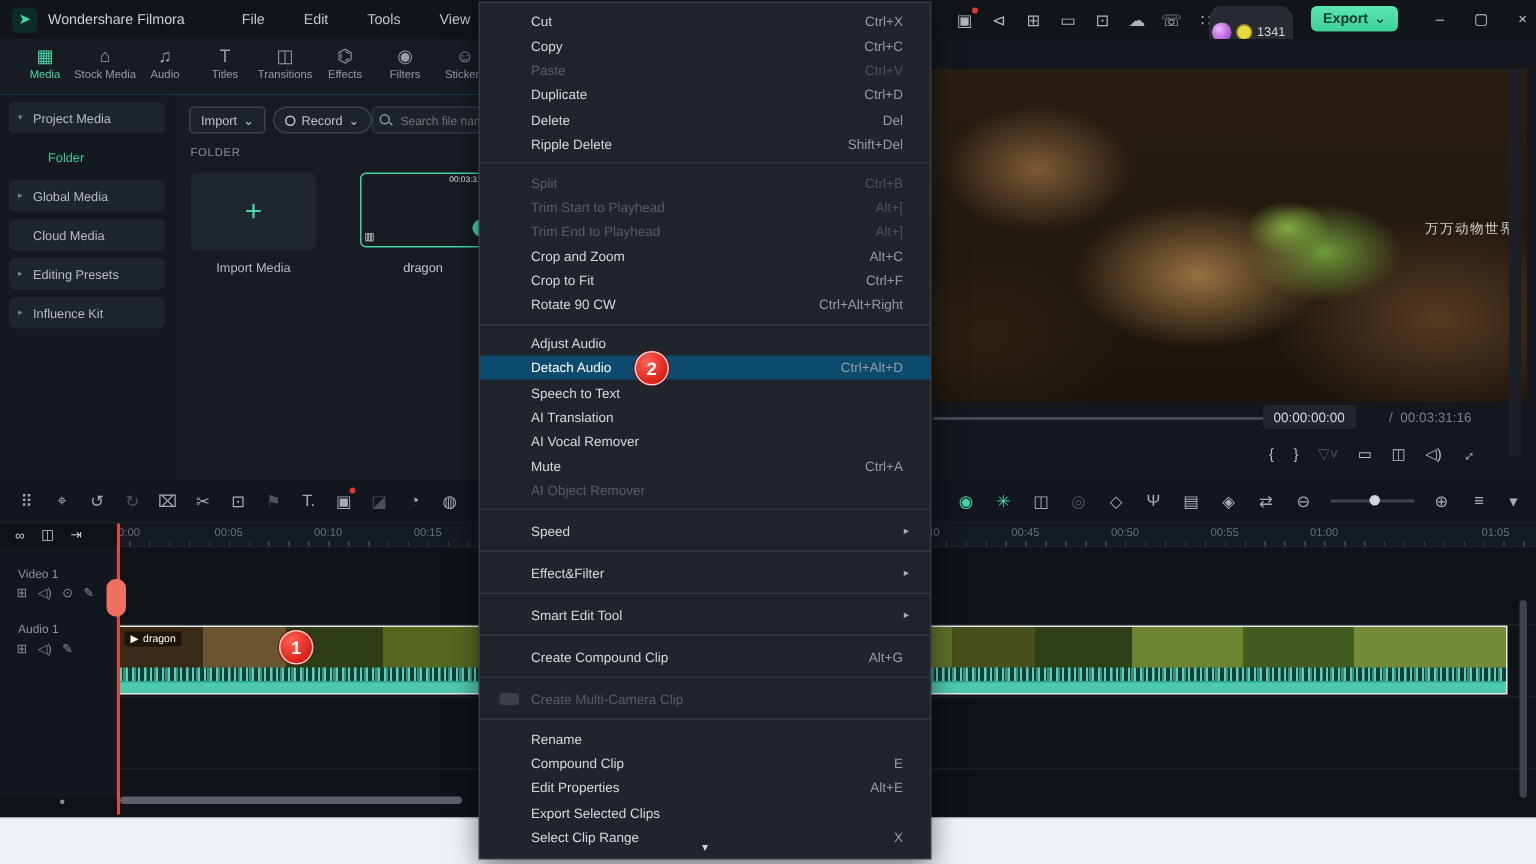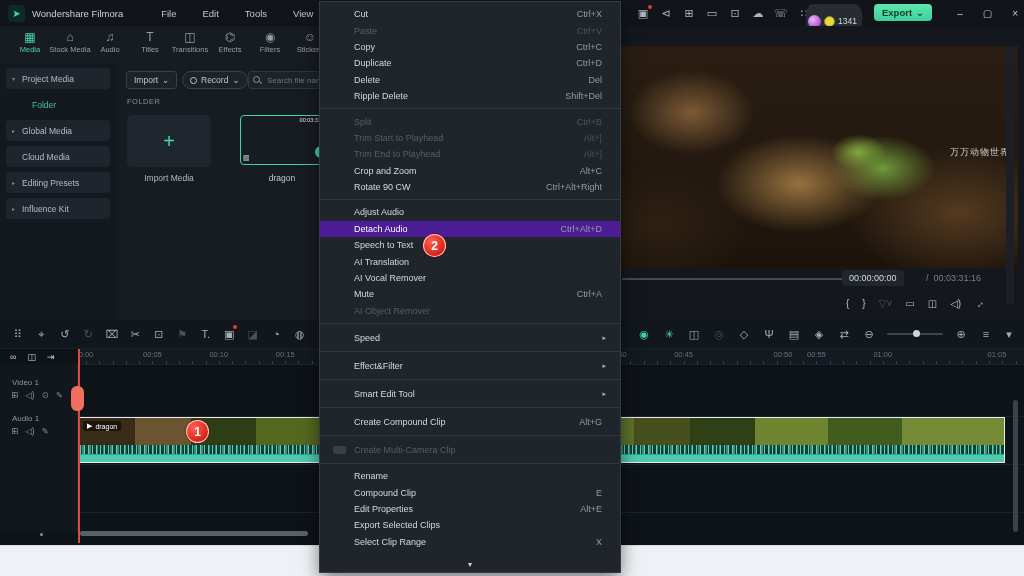--- a/index.html
+++ b/index.html
@@ -123,21 +123,21 @@
   #hdot{position:absolute;left:40px;top:213px;width:3px;height:3px;border-radius:50%;background:#8a9098;}
   #vscroll{position:absolute;left:1013px;top:80px;width:5px;height:132px;border-radius:3px;background:#3c434c;}
 
   
   #taskbar{left:0;top:545px;width:1024px;height:31px;background:#eef1f5;border-top:1px solid #d8dde2;}
 
   
   #ctxmenu{left:320px;top:2px;width:300px;height:570px;background:#20252c;box-shadow:0 0 0 1px #343b43,0 6px 18px rgba(0,0,0,.55);padding-top:4px;box-sizing:border-box;z-index:50;}
   .m-item{position:relative;height:16.4px;display:flex;align-items:center;font-size:9px;color:#d5d9de;}
   .m-item.tall{height:19px;}
-  .m-item.highlighted{background:#4c1d95;color:#fff;}
+  .m-item.highlighted{background:#0c4a6e;color:#fff;}
   .m-item.disabled{color:#575d66;}
   .m-label{margin-left:34px;flex:1;}
   .m-sc{margin-right:18px;color:#959ba4;}
   .m-item.disabled .m-sc{color:#4b515a;}
   .m-sub{color:#aab0b8;font-size:7px;margin-right:14px;}
   .m-toggle{position:absolute;left:13px;width:13px;height:8px;border-radius:2px;background:#3a4048;}
   .m-sep{height:1px;background:#32383f;margin:4px 0;}
   #menucaret{position:absolute;left:0;bottom:3px;width:100%;text-align:center;font-size:8px;color:#cfd3d8;}
 </style>
 </head>
@@ -361,21 +361,21 @@
     <span class="tick" style="left: 8px;">0:00</span>
         <span class="tick" style="left: 74.4px;">00:05</span>
         <span class="tick" style="left: 140.8px;">00:10</span>
         <span class="tick" style="left: 207.2px;">00:15</span>
         <span class="tick" style="left: 273.6px;">00:20</span>
         <span class="tick" style="left: 340px;">00:25</span>
         <span class="tick" style="left: 406.4px;">00:30</span>
         <span class="tick" style="left: 472.8px;">00:35</span>
         <span class="tick" style="left: 539.2px;">00:40</span>
         <span class="tick" style="left: 605.6px;">00:45</span>
-        <span class="tick" style="left: 672px; margin-left: 33px;">00:50</span>
+        <span class="tick" style="left: 672px;">00:50</span>
         <span class="tick" style="left: 738.4px;">00:55</span>
         <span class="tick" style="left: 804.8px;">01:00</span>
         <span class="tick" style="left: 919px;">01:05</span>
       </div>
 
     <div class="tl-sep" style="top:44px;"></div>
     <div class="tl-sep" style="top:96px;"></div>
     <div class="tl-sep" style="top:144px;"></div>
     <div class="tl-sep" style="top:192px;"></div>
 
@@ -427,29 +427,29 @@
     
     
   </div>
 
   <div id="ctxmenu" class="abs">
     <div id="menuitems">
         <div class="m-item">
           <span class="m-label">Cut</span>
           <span class="m-sc">Ctrl+X</span>
         </div>
+        <div class="m-item">
+          <span class="m-label">Copy</span>
+          <span class="m-sc">Ctrl+C</span>
+        </div>
         <div class="m-item disabled">
           <span class="m-label">Paste</span>
           <span class="m-sc">Ctrl+V</span>
         </div>
         <div class="m-item">
-          <span class="m-label">Copy</span>
-          <span class="m-sc">Ctrl+C</span>
-        </div>
-        <div class="m-item">
           <span class="m-label">Duplicate</span>
           <span class="m-sc">Ctrl+D</span>
         </div>
         <div class="m-item">
           <span class="m-label">Delete</span>
           <span class="m-sc">Del</span>
         </div>
         <div class="m-item">
           <span class="m-label">Ripple Delete</span>
           <span class="m-sc">Shift+Del</span>
@@ -465,20 +465,24 @@
         </div>
         <div class="m-item disabled">
           <span class="m-label">Trim End to Playhead</span>
           <span class="m-sc">Alt+]</span>
         </div>
         <div class="m-item">
           <span class="m-label">Crop and Zoom</span>
           <span class="m-sc">Alt+C</span>
         </div>
         <div class="m-item">
+          <span class="m-label">Crop to Fit</span>
+          <span class="m-sc">Ctrl+F</span>
+        </div>
+        <div class="m-item">
           <span class="m-label">Rotate 90 CW</span>
           <span class="m-sc">Ctrl+Alt+Right</span>
         </div>
         <div class="m-sep"></div>
         <div class="m-item">
           <span class="m-label">Adjust Audio</span>
           <span class="m-sc"></span>
         </div>
         <div class="m-item highlighted">
           <span class="m-label">Detach Audio</span>

